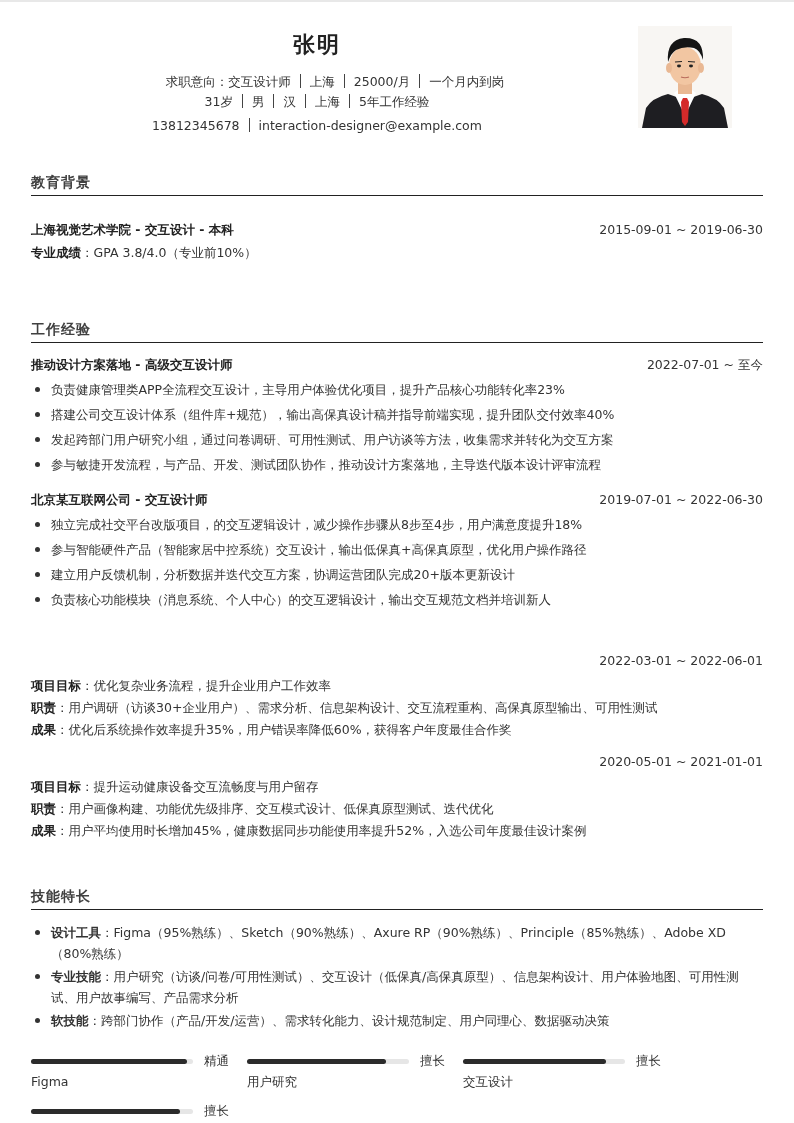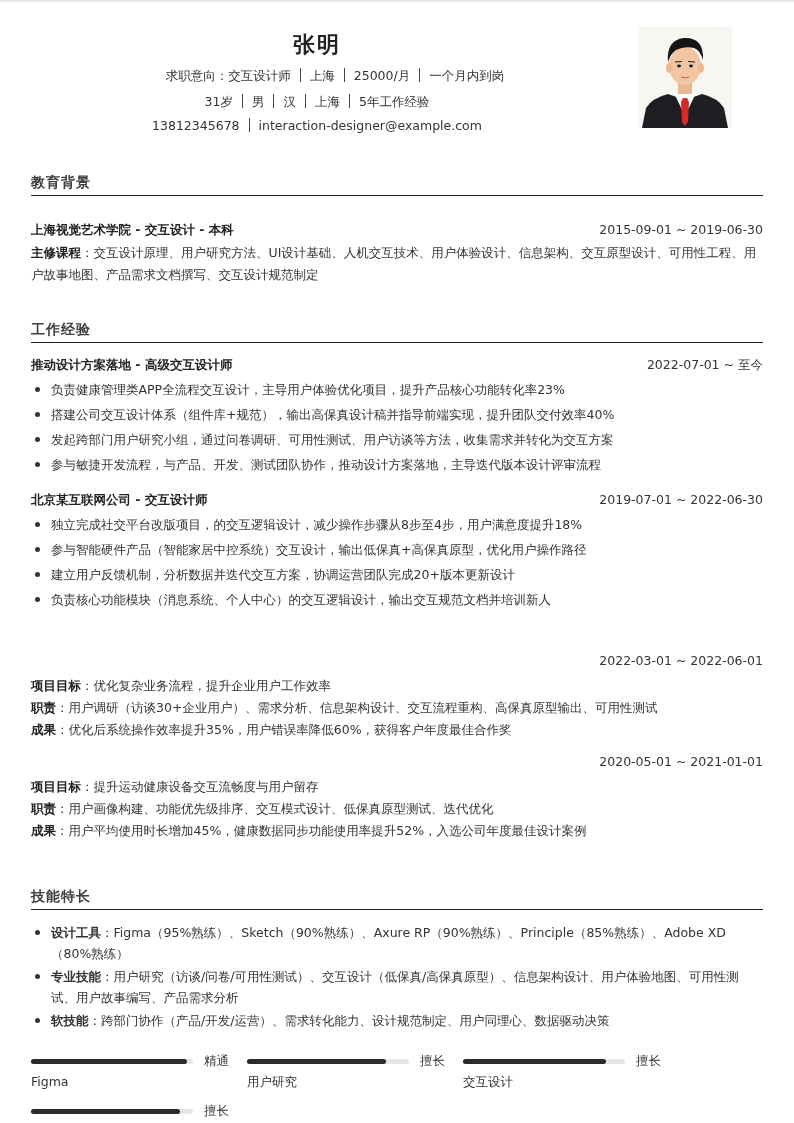--- a/index.html
+++ b/index.html
@@ -18,21 +18,21 @@
     .name {
       position: absolute; left: 0; width: 634px; top: 2px;
       text-align: center; font-size: 22px; font-weight: bold; color: #222;
       letter-spacing: 2px;
     }
     .info-line {
       position: absolute; left: 0; width: 634px; text-align: center;
       font-size: 12.5px; color: #333; white-space: nowrap;
     }
     .info-line .sep { display: inline-block; width: 1px; height: 14px; background: #444; margin: 0 9px; vertical-align: -2px; }
-    .line1 { top: 40px; padding-left: 36px; }
+    .line1 { top: 46px; padding-left: 36px; }
     .line2 { top: 66px; }
     .line3 { top: 90px; }
 
     .photo {
       position: absolute; left: 638px; top: 26px; width: 94px; height: 102px;
       background: #f7f5f2; overflow: hidden;
     }
 
     
     .section { position: absolute; left: 31px; width: 732px; }
@@ -109,21 +109,21 @@
       <path d="M43 51 Q47 52.5 51 51" stroke="#b86a5a" stroke-width="1.2" fill="none"></path>
     </svg>
   </div>
 
   <div class="section" style="top:172px;">
     <div class="sec-title">教育背景</div>
     <div class="row" style="margin-top:22px;">
       <span class="left">上海视觉艺术学院 - 交互设计 - 本科</span>
       <span class="right">2015-09-01 ~ 2019-06-30</span>
     </div>
-    <div class="para"><b>主修课程</b><span>：交互设计原理、用户研究方法、UI设计基础、人机交互技术、用户体验设计、信息架构、交互原型设计、可用性工程、用户故事地图、产品需求文档撰写、交互设计规范制定</span></div>
+    <div class="para"><b>专业成绩</b><span>：GPA 3.8/4.0（专业前10%）</span></div>
   </div>
 
   <div class="section" style="top:319px;">
     <div class="sec-title">工作经验</div>
     <div class="row" style="margin-top:10px;">
       <span class="left">推动设计方案落地 - 高级交互设计师</span>
       <span class="right">2022-07-01 ~ 至今</span>
     </div>
     <ul class="bullets">
       <li>负责健康管理类APP全流程交互设计，主导用户体验优化项目，提升产品核心功能转化率23%</li>

